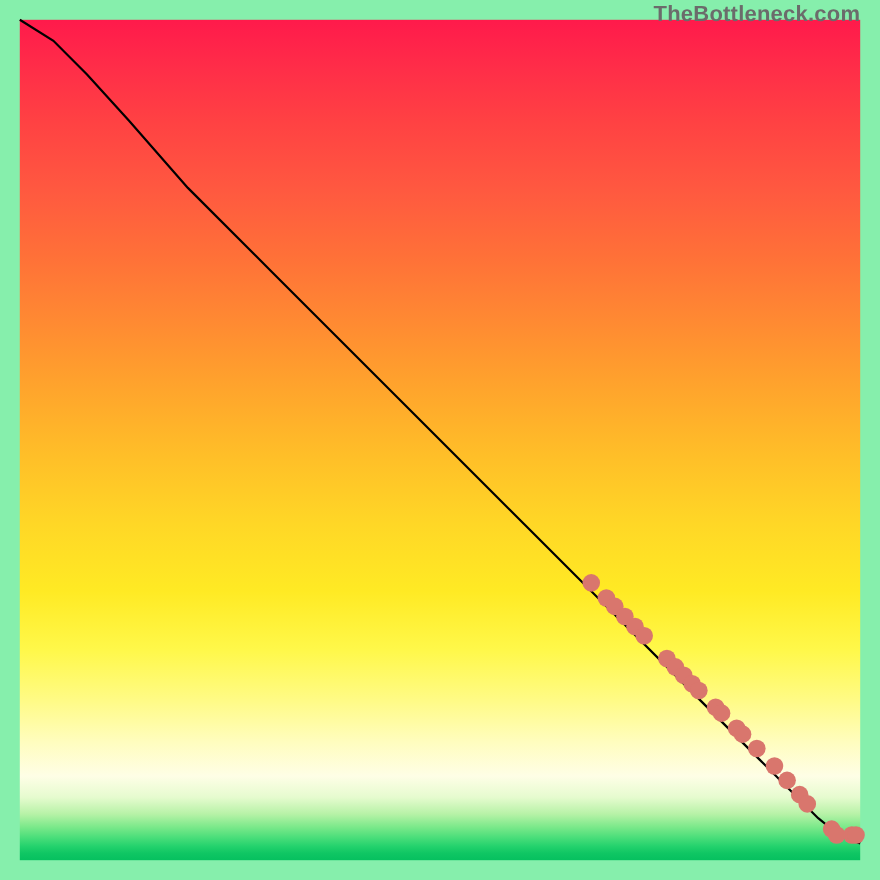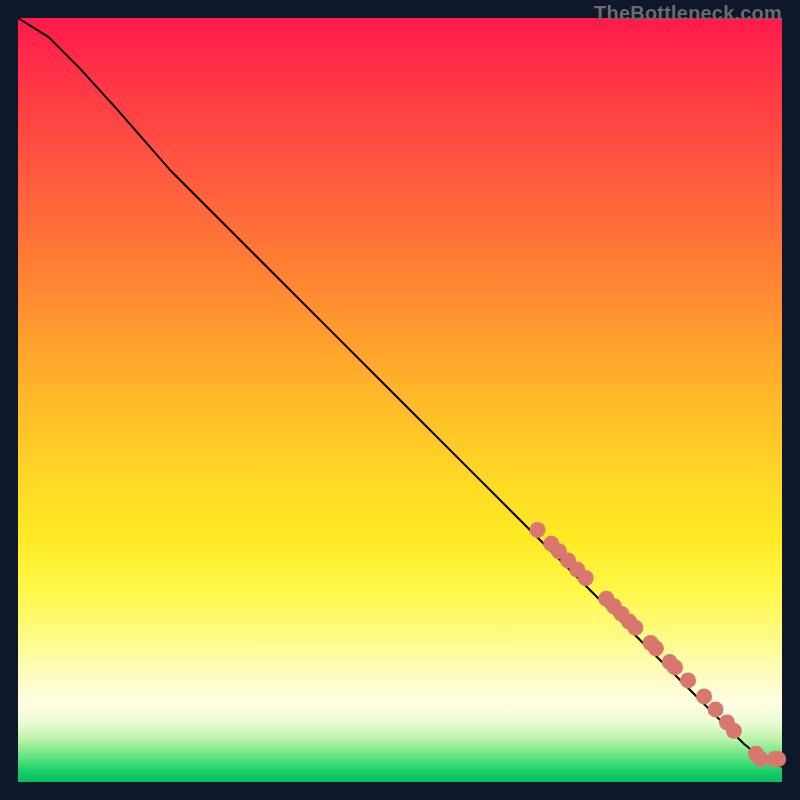--- a/index.html
+++ b/index.html
@@ -8,21 +8,21 @@
     width: 800px;
     height: 800px;
     background: #000;
     font-family: Arial, Helvetica, sans-serif;
     overflow: hidden;
   }
   .stage {
     position: relative;
     width: 800px;
     height: 800px;
-    background: #0f172a;
+    background: #86efac;
   }
   .plot {
     position: absolute;
     left: 18px;
     top: 18px;
     width: 764px;
     height: 764px;
   }
   .gradient {
     position: absolute;

